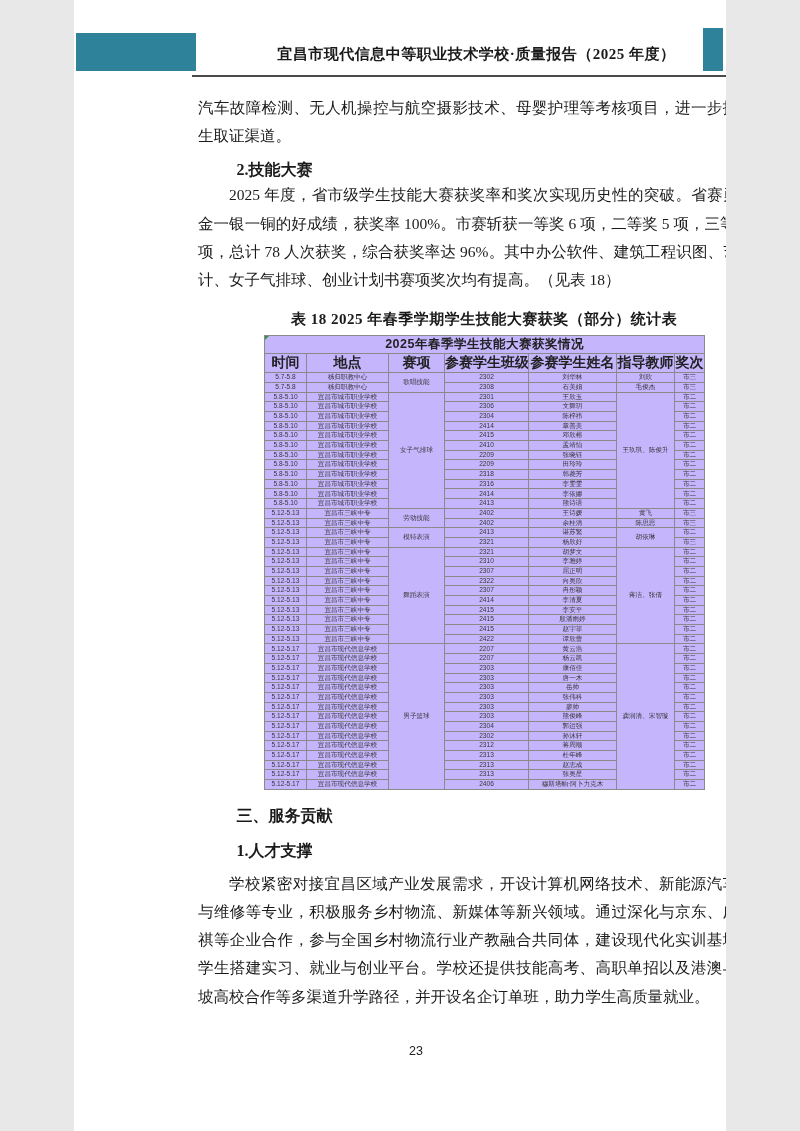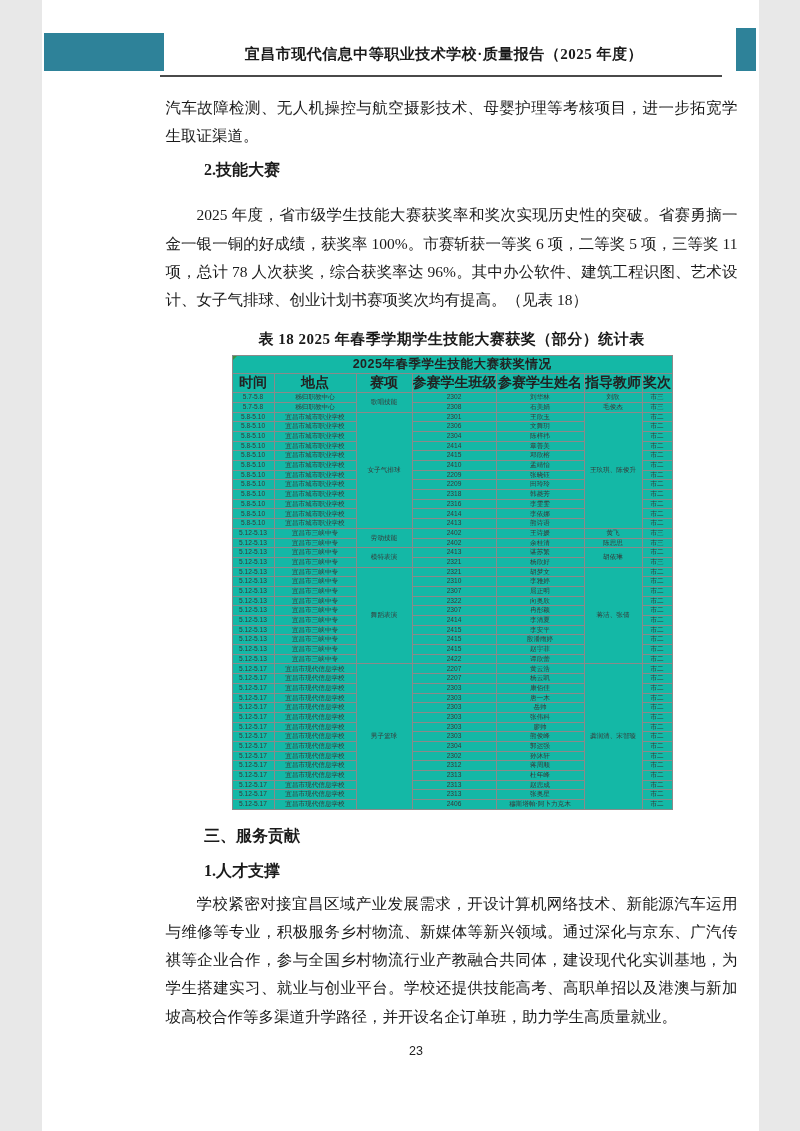--- a/index.html
+++ b/index.html
@@ -1,49 +1,49 @@
 <!DOCTYPE html>
 <html><head>
 <meta charset="utf-8">
 <style>
   html,body { margin:0; padding:0; background:#e8e8e8; }
   .page {
-    width:717px; height:1131px; margin:0 auto; position:relative;
+    width:652px; height:1131px; margin:0 auto; position:relative;
     background:#ffffff; overflow:hidden;
     font-family:"Liberation Serif", serif; color:#1a1a1a;
   }
   
   .teal-block-left  { position:absolute; left:2px;  top:33px; width:120px; height:38px; background:#2e8299; }
   .teal-block-right { position:absolute; right:3px; top:28px; width:20px;  height:43px; background:#2e8299; }
   .header-title {
     position:absolute; top:45px; left:130px; width:545px;
     text-align:center; font-size:15px; font-weight:bold; letter-spacing:.5px; white-space:nowrap;
   }
   .header-rule { position:absolute; top:75px; left:118px; width:562px; height:2px; background:#4a4a4a; }
 
   
   .content { position:absolute; top:94px; left:124px; width:572px; }
   p.body { margin:0; font-size:15.5px; line-height:1.82; text-align:justify; }
   .indent { text-indent:2em; }
-  .h-num { font-weight:bold; font-size:16px; margin:10px 0 20px; text-indent:2.4em; }
+  .h-num { font-weight:bold; font-size:16px; margin:10px 0 0; text-indent:2.4em; }
   .h-sec { font-weight:bold; font-size:16px; margin:16px 0 2px; text-indent:2.4em; }
   .h-sec2 { font-weight:bold; font-size:16px; margin:4px 0 14px; text-indent:2.4em; }
   .h-sub { font-weight:bold; font-size:16px; margin:14px 0 8px; text-indent:2.4em; }
 
   .table-caption {
     margin:16px 0 6px; text-align:center; font-weight:bold; font-size:15px; letter-spacing:.5px;
   }
 
   
   .table-wrap { width:440px; margin:0 auto; position:relative; }
   .table-corner { position:absolute; left:1px; top:1px; width:0; height:0;
      border-top:4px solid #3f9142; border-right:4px solid transparent; }
   table.awards {
     border-collapse:collapse; width:440px; table-layout:fixed;
-    font-family:"Liberation Sans", sans-serif; color:#383838; background:#14b8a6;
+    font-family:"Liberation Sans", sans-serif; color:#383838; background:#c4b5fd;
   }
   table.awards td, table.awards th { border:1px solid #8a8a8a; text-align:center; padding:0; overflow:hidden; white-space:nowrap; }
   .t-title { font-size:12.5px; font-weight:bold; height:16px; color:#222; letter-spacing:.5px; }
   table.awards th.colh { font-size:14px; height:12px; font-weight:bold; color:#222; }
   table.awards td { font-size:6.6px; height:8.7px; line-height:1; }
 
   .page-number {
     position:absolute; top:1044px; left:16px; width:100%;
     text-align:center; font-size:12.5px; color:#222;
     font-family:"Liberation Sans", sans-serif;

